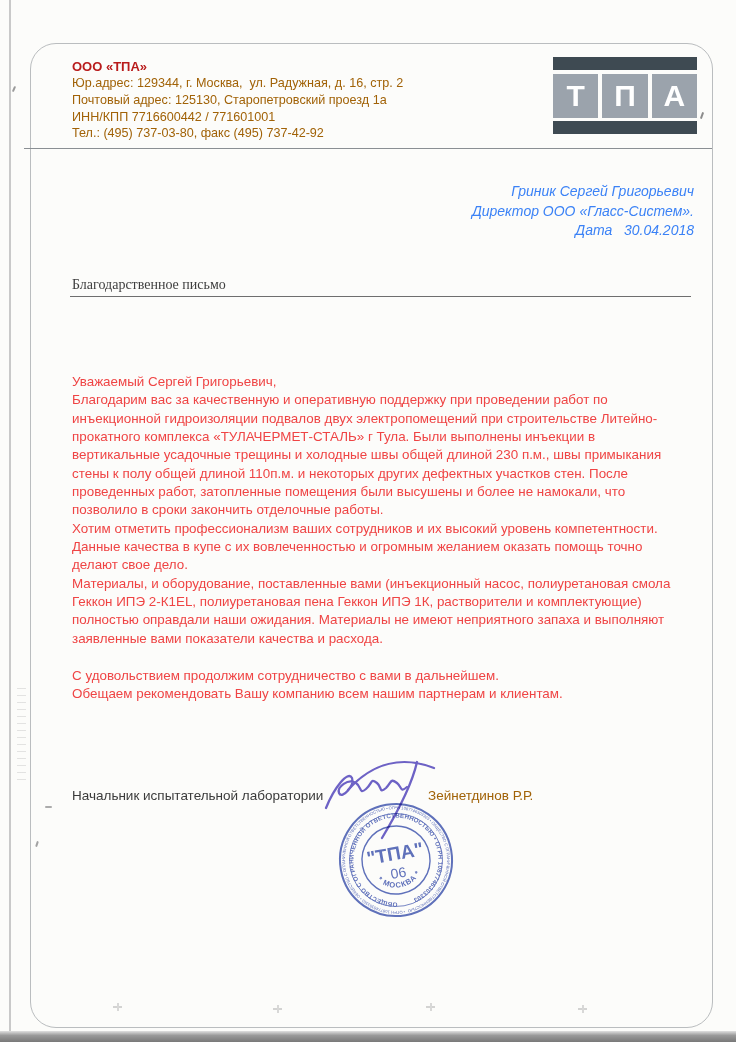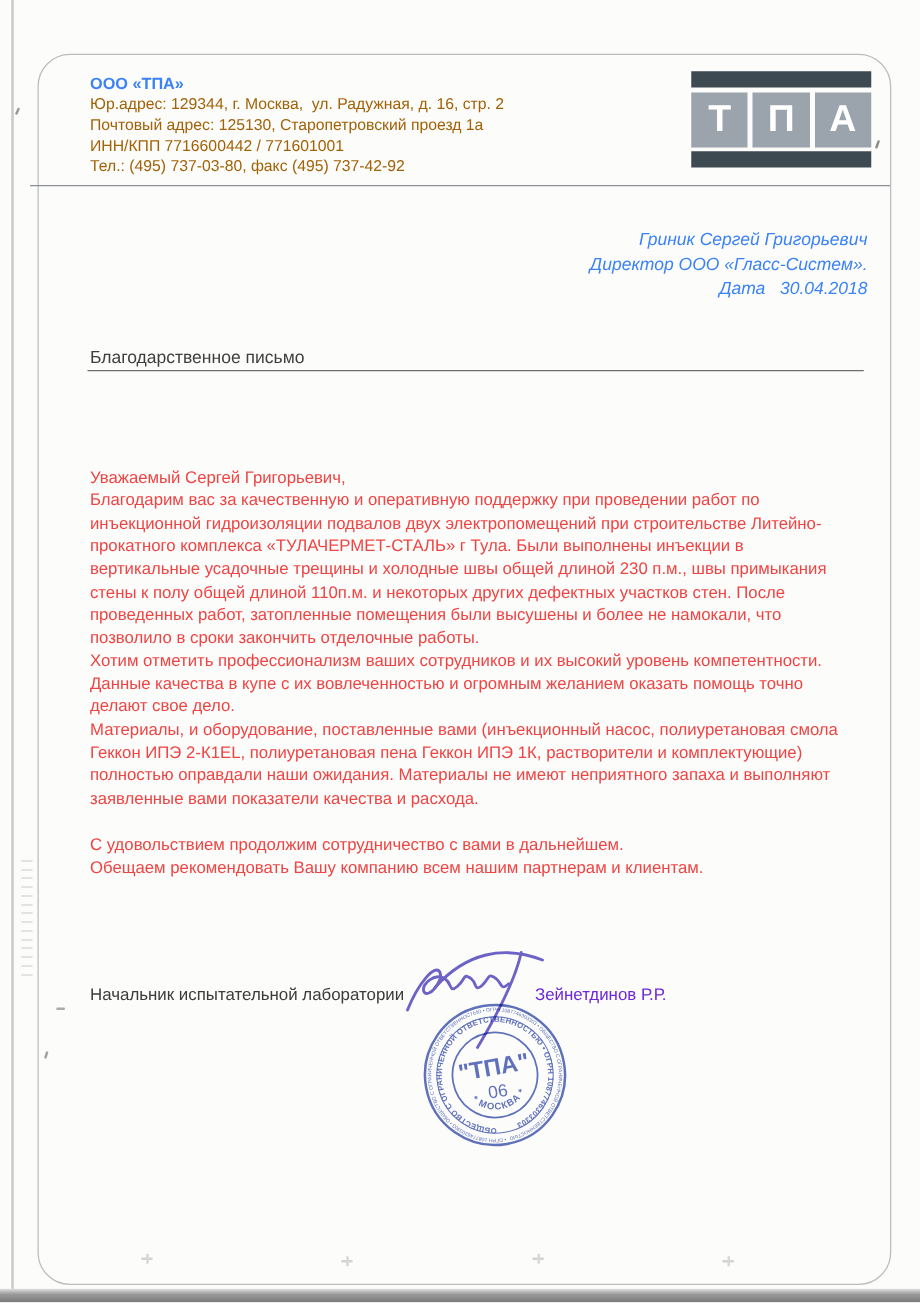--- a/index.html
+++ b/index.html
@@ -5,42 +5,42 @@
   html,body{margin:0;padding:0;background:#ffffff;}
   .page{position:relative;width:736px;height:1042px;background:#fcfcfa;overflow:hidden;
         font-family:"Liberation Sans",sans-serif;color:#3e3e3e;}
   .frame{position:absolute;left:30px;top:43px;width:681px;height:983px;
          border:1.5px solid #babdbf;border-radius:26px;}
   .scan-edge-left{position:absolute;left:9px;top:0;width:2px;height:1036px;background:#c9c9c9;}
   .scan-edge-bottom{position:absolute;left:0;top:1031px;width:736px;height:11px;
          background:linear-gradient(#e0e0e0,#9a9a9a 40%,#787878);}
 
   .company{position:absolute;left:72px;top:58px;}
-  .company-name{font-size:13px;font-weight:bold;line-height:17px;color:#3b82f6;}
+  .company-name{font-size:13px;font-weight:bold;line-height:17px;color:#b91c1c;}
   .company-lines{font-size:12.6px;line-height:16.8px;white-space:pre-line;color:#a16207;}
 
   .logo{position:absolute;left:553px;top:57px;width:144px;}
   .logo-bar{height:13px;background:#3e4a52;}
   .logo-boxes{display:flex;gap:4px;margin:3.5px 0;}
   .logo-box{flex:1;height:44px;background:#9ba3ac;color:#ffffff;font-weight:bold;
             font-size:30px;line-height:44px;text-align:center;}
 
   .header-sep{position:absolute;left:24px;top:148px;width:688px;height:1px;background:#8a8f93;}
 
   .addressee{position:absolute;right:42px;top:182px;text-align:right;font-style:italic;
              font-size:14px;line-height:19.5px;white-space:pre-line;color:#3b82f6;}
 
-  .doc-title{position:absolute;left:72px;top:277px;font-size:14px;color:#3e3e3e;}
+  .doc-title{position:absolute;left:72px;top:277px;font-size:14px;color:#3e3e3e;font-family:Liberation Serif, serif;}
   .title-underline{position:absolute;left:70px;top:296px;width:621px;height:1px;background:#6e6e6e;}
 
   .body-text{position:absolute;left:72px;top:373px;width:645px;font-size:13.4px;
              line-height:18.35px;white-space:pre-line;color:#ef4444;}
 
   .sig-label{position:absolute;left:72px;top:788px;font-size:13.5px;color:#3b3b3b;text-align:center;}
-  .sig-name{position:absolute;left:428px;top:788px;font-size:13.5px;color:#6d28d9;}
+  .sig-name{position:absolute;left:428px;top:788px;font-size:13.5px;color:#a16207;}
 
   .stamp{position:absolute;left:320px;top:784px;mix-blend-mode:multiply;}
   .autograph{position:absolute;left:318px;top:750px;mix-blend-mode:multiply;}
 
   .artifact{position:absolute;background:#9a9a9a;border-radius:1px;}
   .a-comma1{left:13px;top:86px;width:2px;height:6px;transform:rotate(24deg);}
   .a-comma2{left:701px;top:112px;width:2px;height:7px;transform:rotate(20deg);background:#8c8c8c;}
   .a-dash1{left:45px;top:806px;width:7px;height:2px;background:#ababab;}
   .a-comma3{left:36px;top:841px;width:2px;height:6px;transform:rotate(18deg);background:#a3a3a3;}
   .a-streaks{left:17px;top:688px;width:9px;height:95px;background:repeating-linear-gradient(

